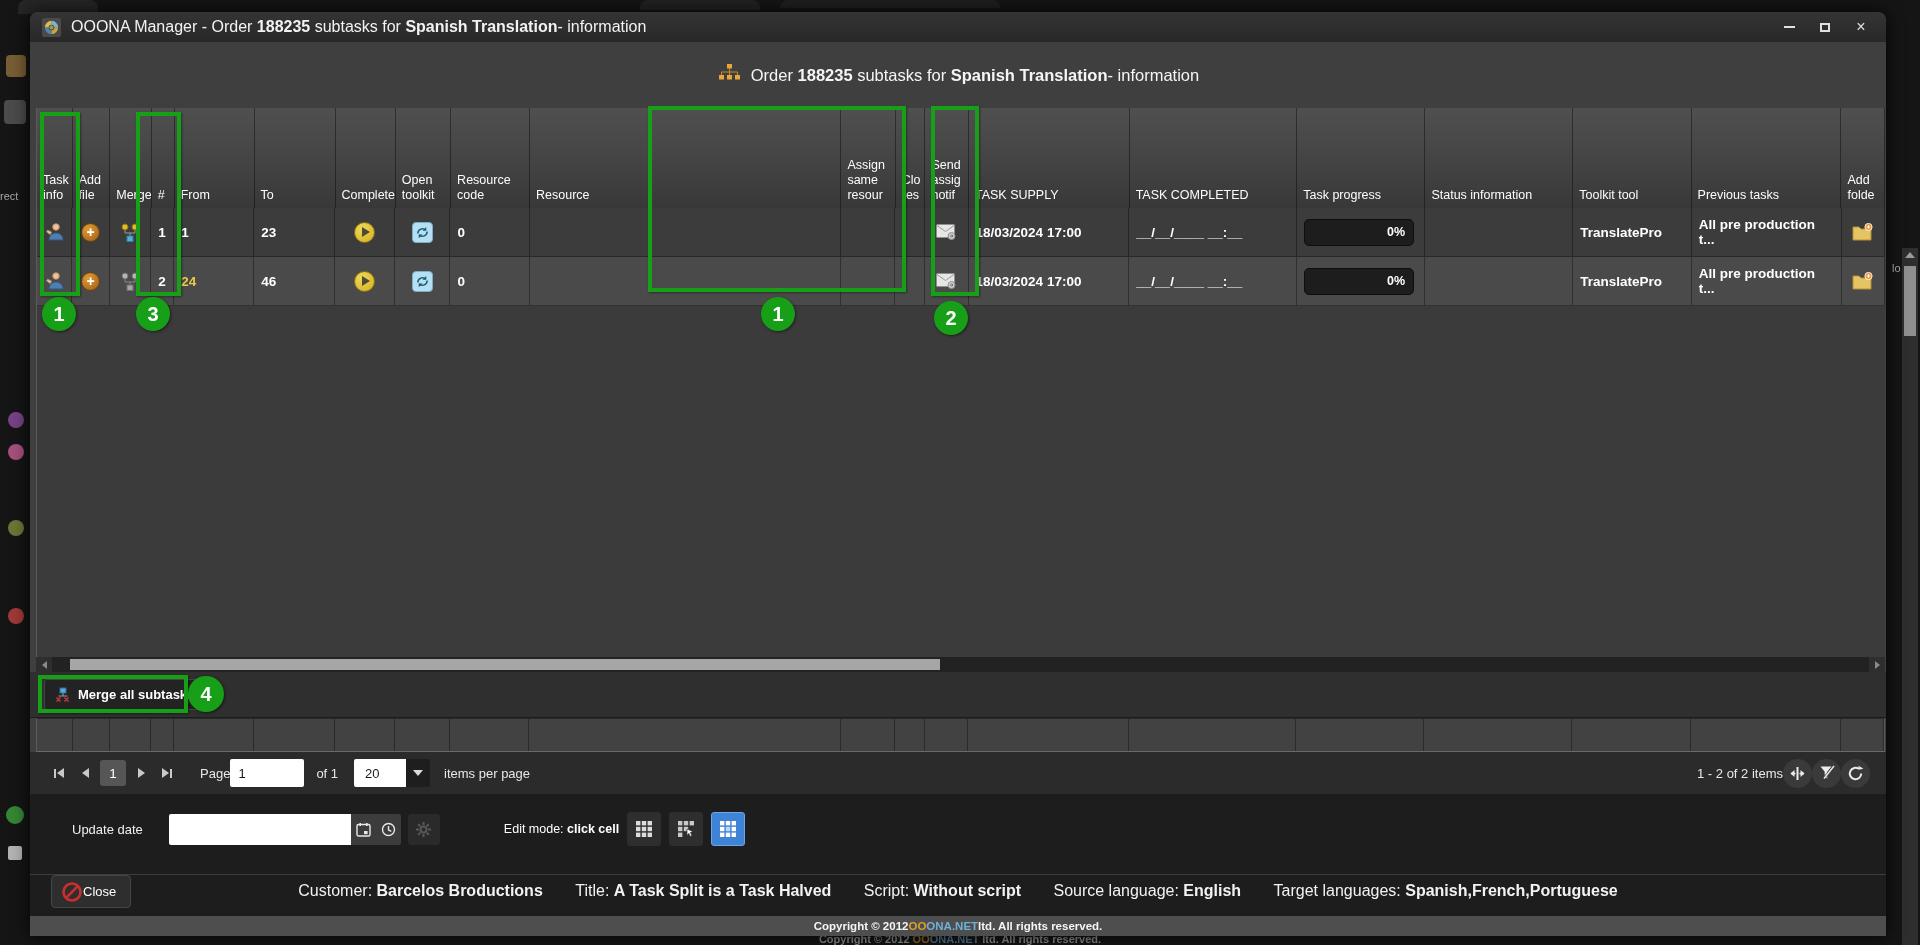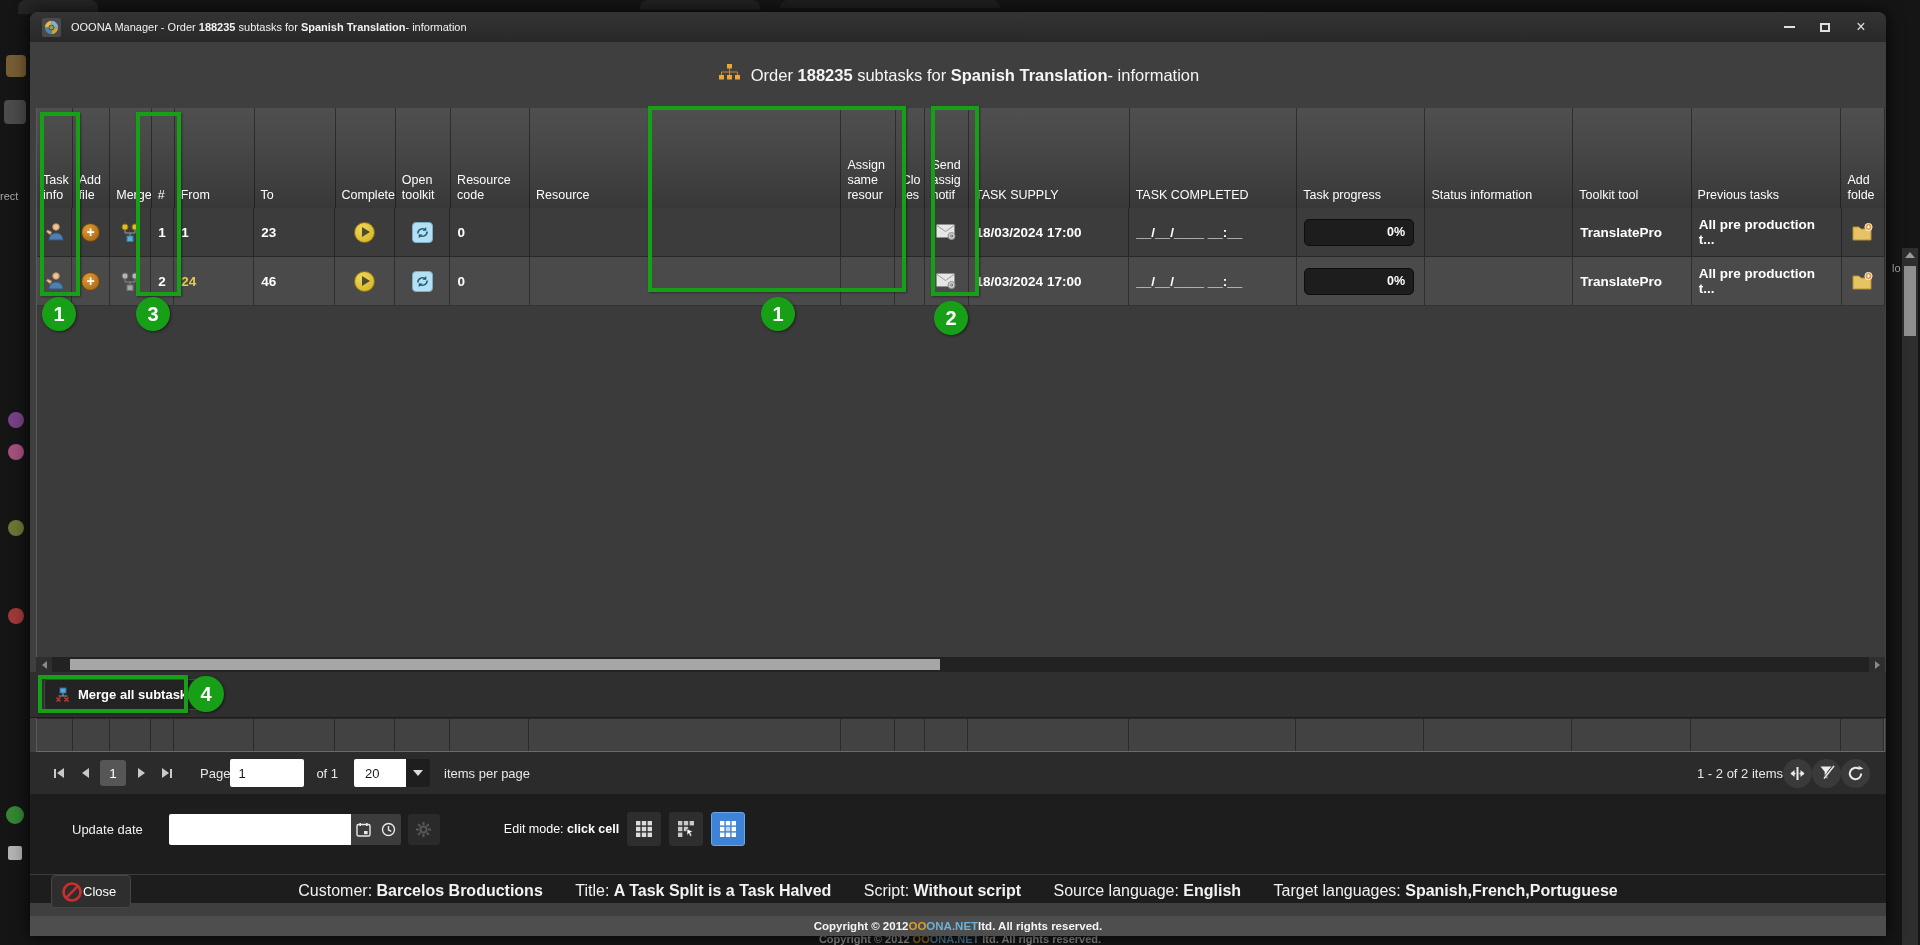--- a/index.html
+++ b/index.html
@@ -19,21 +19,21 @@
     color:#8a8a8a; font-size:11px; font-weight:bold; }
 
   
   #modal { position:absolute; left:30px; top:12px; width:1856px; height:924px;
     background:#3f3f3f; border-radius:8px 8px 0 0; box-shadow:0 0 18px rgba(0,0,0,.8); overflow:hidden; }
 
   #titlebar { position:absolute; left:0; top:0; right:0; height:30px;
     background:linear-gradient(#343434,#282828); border-radius:8px 8px 0 0;
     display:flex; align-items:center; padding:0 12px; }
   #titlebar .ticon { margin-right:10px; display:flex; }
-  #titlebar .ttext { font-size:11px; color:#f2f2f2; }
+  #titlebar .ttext { font-size:16px; color:#f2f2f2; }
   #winbtns { margin-left:auto; display:flex; align-items:center; gap:22px; padding-right:6px; }
   .wbtn { width:14px; height:14px; display:flex; align-items:center; justify-content:center; cursor:default; }
   .min-glyph { width:11px; height:2px; background:#e0e0e0; }
   .max-glyph { width:10px; height:9px; border:2px solid #e0e0e0; }
   .close-glyph { color:#e0e0e0; font-size:16px; line-height:14px; }
 
   #dlg-header { position:absolute; left:0; top:30px; right:0; height:66px;
     display:flex; align-items:center; justify-content:center; gap:10px; font-size:16.5px; color:#f5f5f5; }
   #dlg-header b { font-weight:bold; }
 
@@ -106,21 +106,21 @@
     font-size:13px; padding:0 8px; font-family:"Liberation Sans",sans-serif; }
   #perpage { display:flex; height:28px; }
   #perpage .val { width:52px; background:#fff; color:#1a1a1a; border-radius:2px 0 0 2px; display:flex;
     align-items:center; padding-left:11px; font-size:13px; }
   #perpage .dd { width:24px; background:#1e1e1e; border-radius:0 2px 2px 0; display:flex; align-items:center; justify-content:center; }
   .dd-tri { width:0;height:0;border-left:5px solid transparent;border-right:5px solid transparent;border-top:6px solid #dcdcdc; }
   #pager-right { margin-left:auto; display:flex; align-items:center; }
   .circbtn { width:29px; height:29px; border-radius:50%; background:#3a3a3a; display:flex; align-items:center; justify-content:center; }
 
   
-  #darksec { position:absolute; left:0; top:782px; width:100%; height:109px; background:#1d1d1d; }
+  #darksec { position:absolute; left:0; top:782px; width:100%; height:122px; background:#1d1d1d; }
   #update-row { position:absolute; left:0; top:15px; width:100%; height:40px; display:flex; align-items:center; }
   #update-label { margin-left:42px; font-size:13px; color:#f0f0f0; }
   #update-field { margin-left:26px; display:flex; height:31px; }
   #update-input { width:182px; height:31px; border:none; border-radius:2px 0 0 2px; background:#fff;
     padding:0 8px; font-size:13px; font-family:"Liberation Sans",sans-serif; }
   #calclock { display:flex; background:#3c3c3c; border-radius:0 2px 2px 0; }
   .ccbtn { width:25px; height:31px; display:flex; align-items:center; justify-content:center; }
   #gearbtn { margin-left:7px; width:32px; height:31px; background:#2a2a2a; border-radius:3px;
     display:flex; align-items:center; justify-content:center; }
   #editmode { margin-left:64px; font-size:12.5px; color:#fff; }

